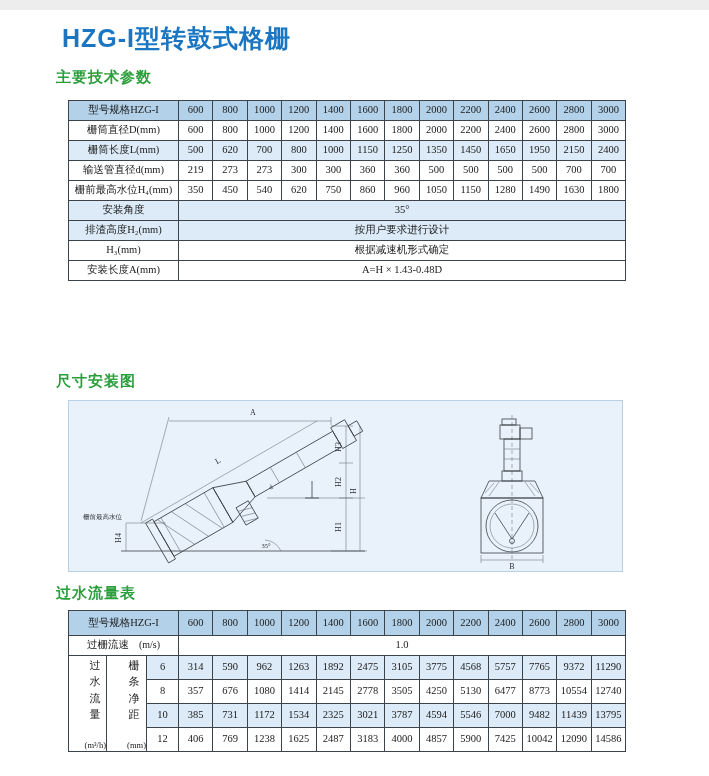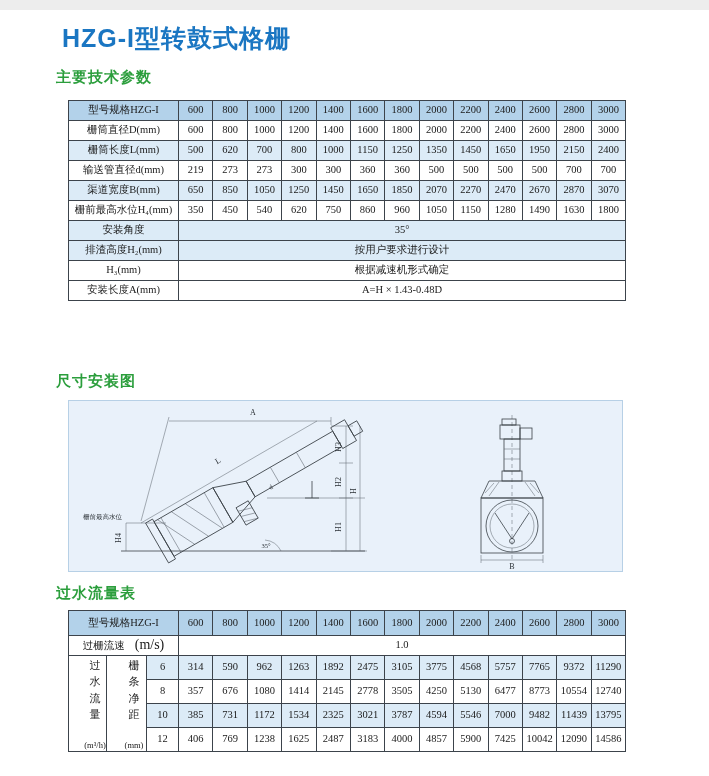--- a/index.html
+++ b/index.html
@@ -32,23 +32,23 @@
     overflow:hidden;white-space:nowrap;
   }
   tr.hdr td{background:#b3d2ea;}
   tr.alt td:not(.vcell){background:#dcebf7;}
   td.lbl{font-size:10.5px;}
   #flow-table tr.fhdr td{height:24px;}
   #flow-table tr.fspeed td{height:19px;}
   #flow-table tr.frow td{height:23px;font-size:10.5px;}
   td.vcell{background:#ffffff;white-space:normal;padding-left:15px;}
   .vchars{width:13px;margin:0 auto;word-break:break-all;line-height:1.5;font-size:11px;}
-  .vunit{font-size:8.5px;margin-top:18px;}
+  .vunit{font-size:8.5px;margin-top:18px;text-align:right;}
   .speed-label-cell span{display:inline-block;}
-  .speed-unit{margin-left:10px;font-size:14px;}
+  .speed-unit{margin-left:10px;font-size:10px;}
 
   .panel{
     position:absolute;left:68px;top:400px;width:553px;height:170px;
     background:#e9f1fa;border:1px solid #b7d0e6;
   }
   .panel svg{display:block;}
   .dwg{stroke:#3a4147;stroke-width:0.8;fill:none;}
   .dwg-thin{stroke:#586068;stroke-width:0.5;fill:none;}
   .dim-text{font-family:"Liberation Serif","DejaVu Serif",serif;font-size:8px;fill:#2b3136;}
   .dim-text-sm{font-family:"Liberation Serif","DejaVu Serif",serif;font-size:6.5px;fill:#2b3136;}
@@ -124,36 +124,20 @@
         <td>300</td>
         <td>300</td>
         <td>360</td>
         <td>360</td>
         <td>500</td>
         <td>500</td>
         <td>500</td>
         <td>500</td>
         <td>700</td>
         <td>700</td>
-      </tr>
-    <tr class="alt">
-      <td class="lbl">渠道宽度B(mm)</td>
-    <td>650</td>
-        <td>850</td>
-        <td>1050</td>
-        <td>1250</td>
-        <td>1450</td>
-        <td>1650</td>
-        <td>1850</td>
-        <td>2070</td>
-        <td>2270</td>
-        <td>2470</td>
-        <td>2670</td>
-        <td>2870</td>
-        <td>3070</td>
       </tr>
     <tr>
       <td class="lbl">栅前最高水位H₄(mm)</td>
     <td>350</td>
         <td>450</td>
         <td>540</td>
         <td>620</td>
         <td>750</td>
         <td>860</td>
         <td>960</td>

